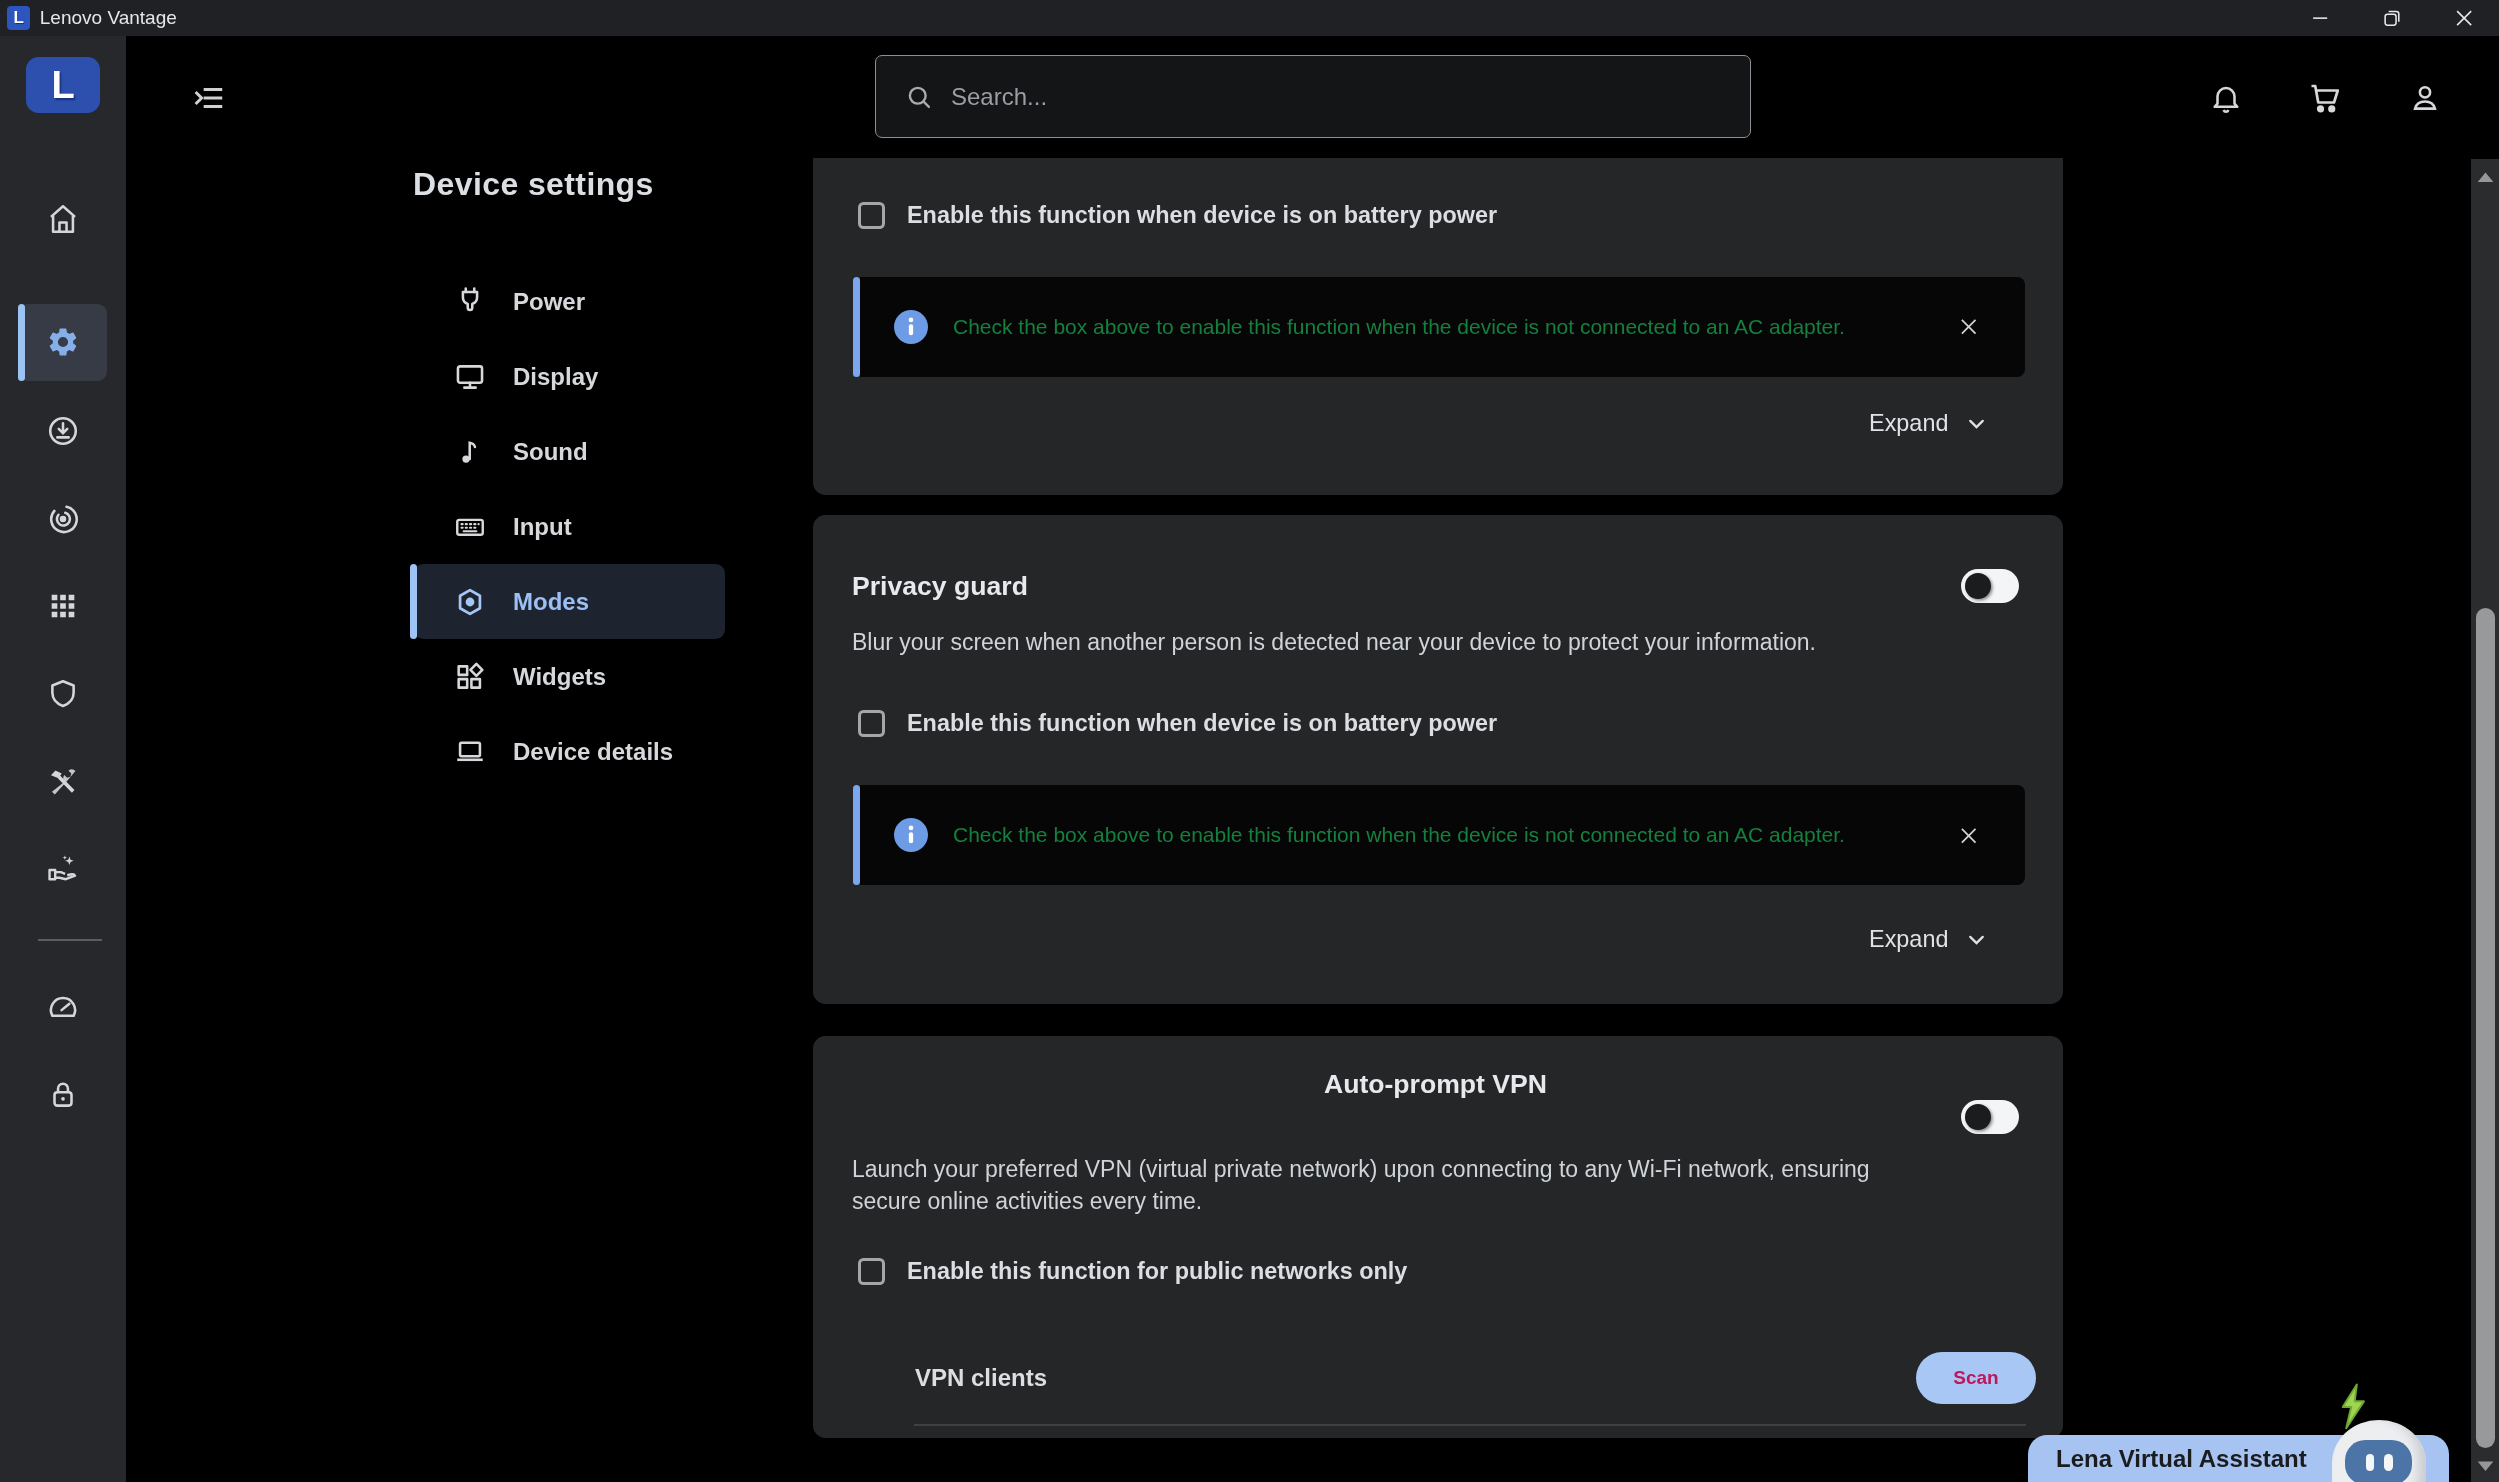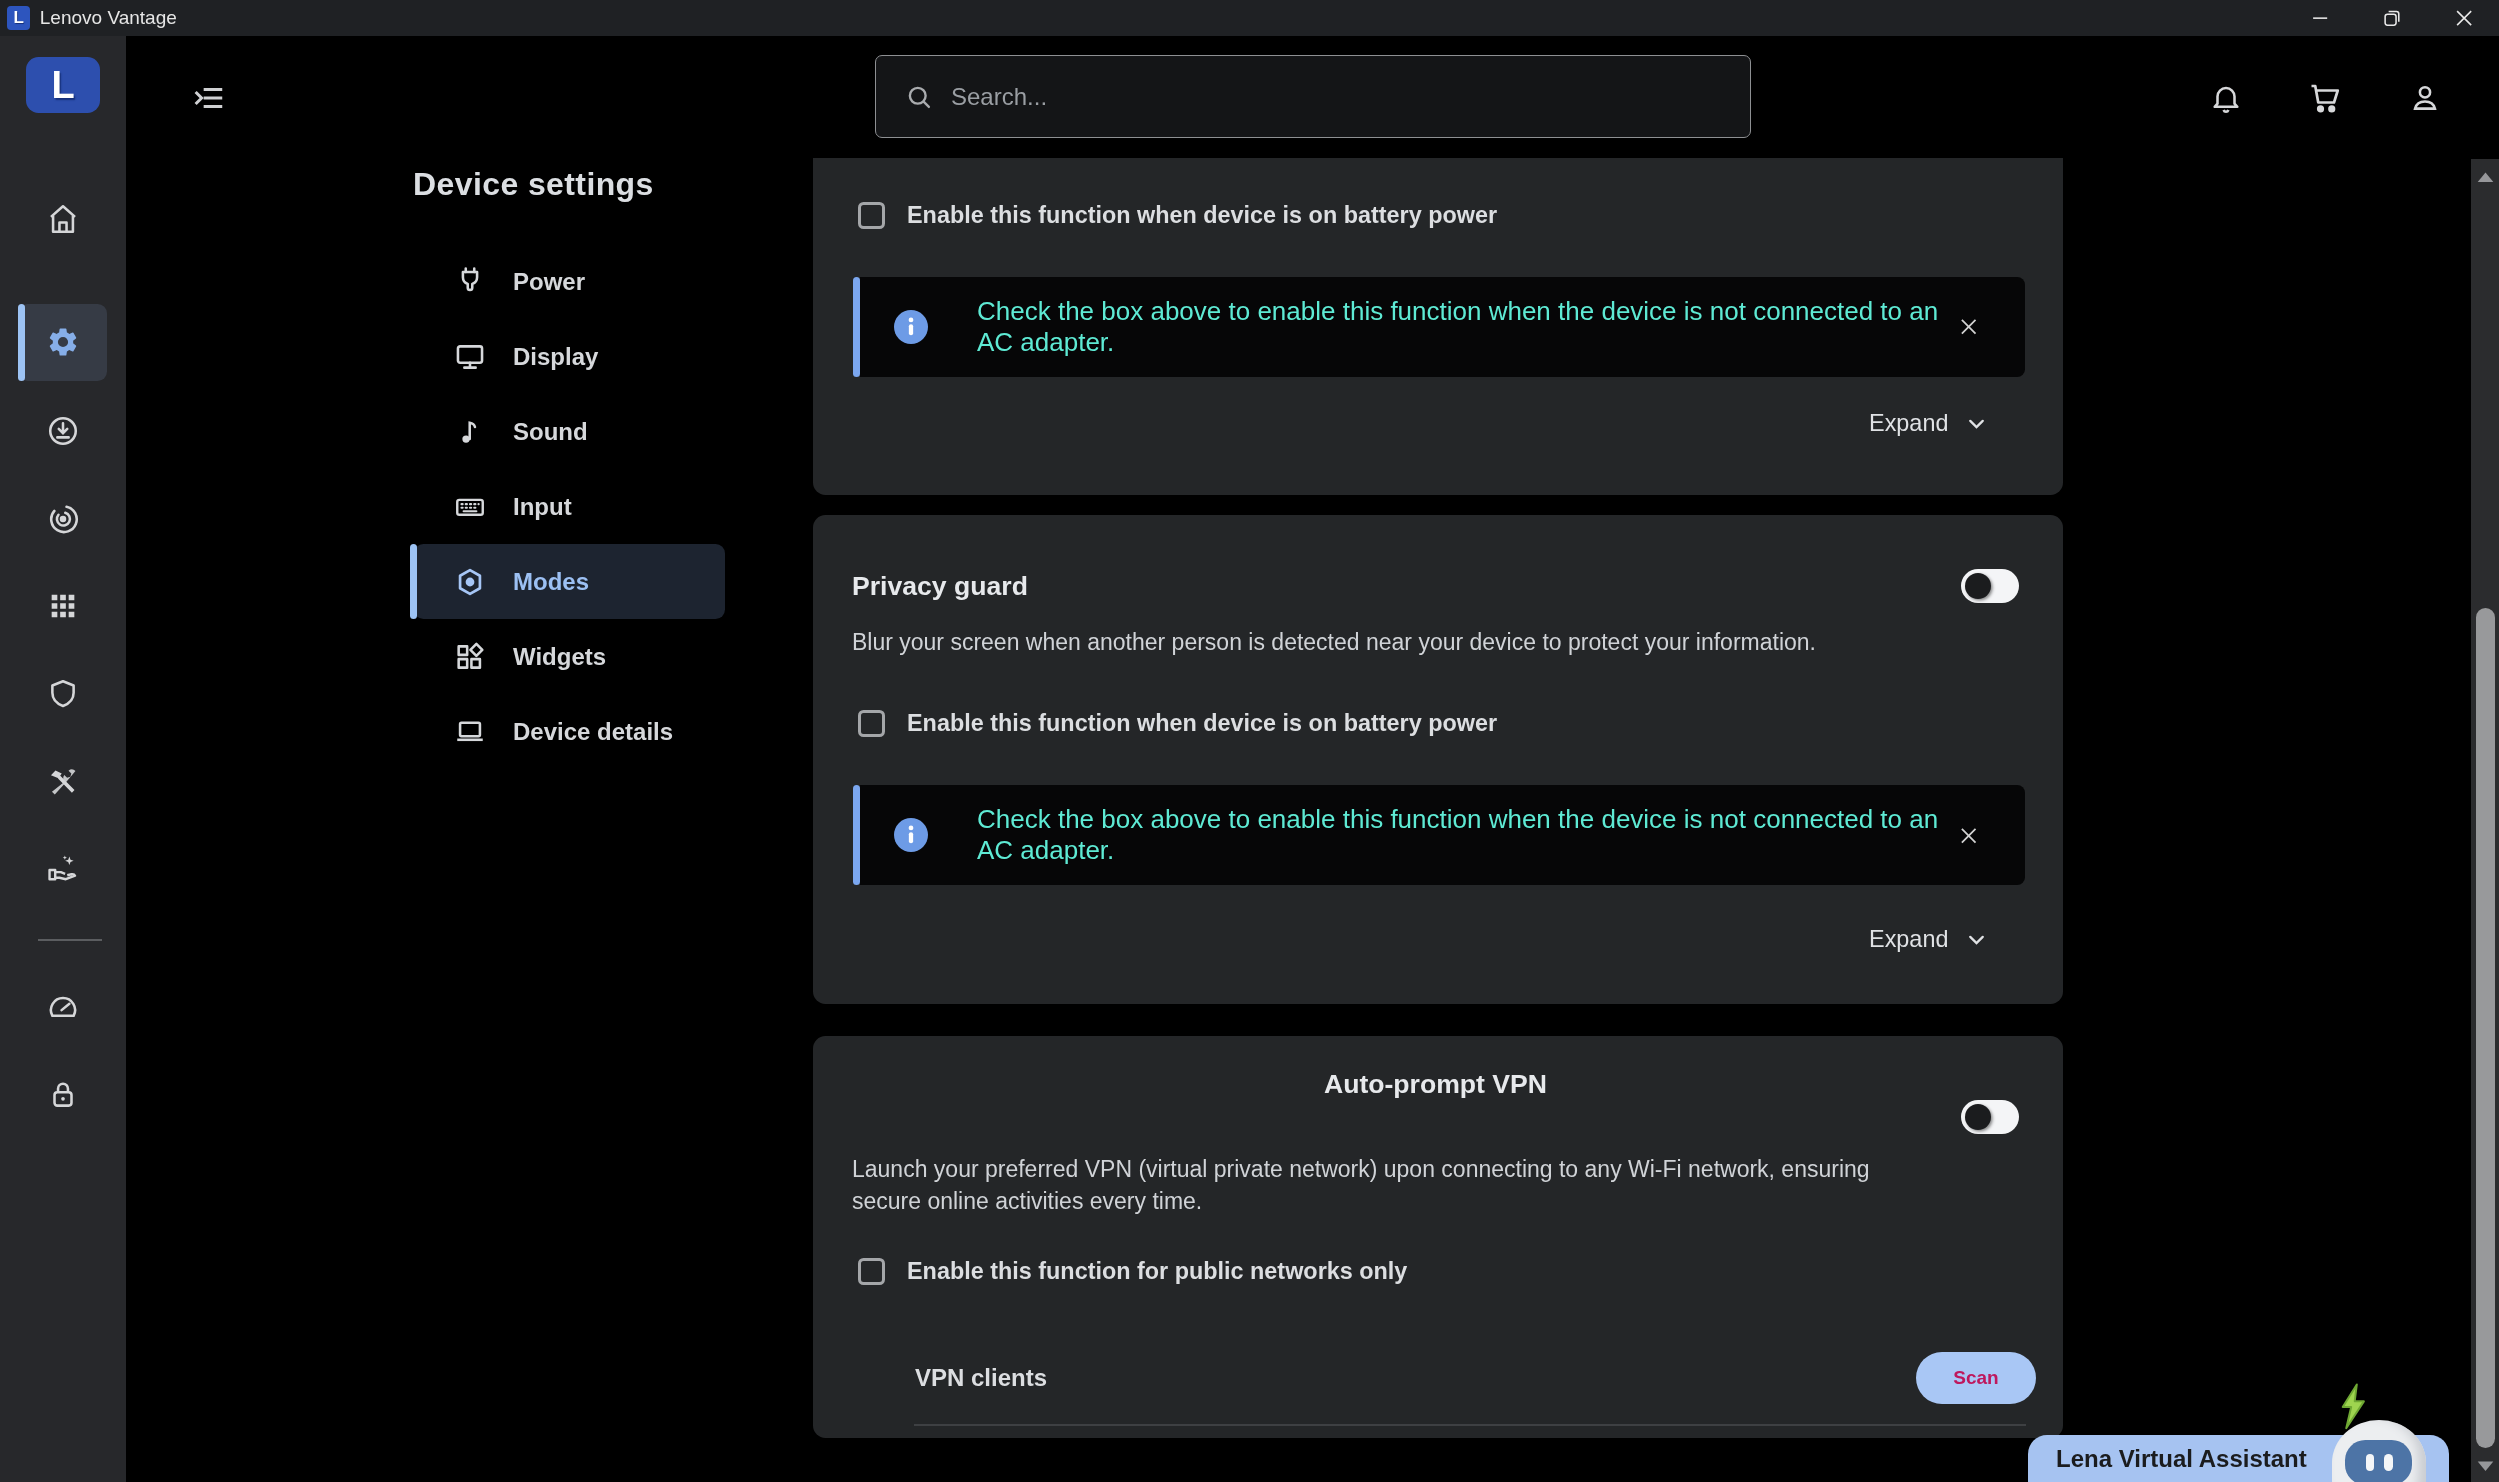--- a/index.html
+++ b/index.html
@@ -27,21 +27,21 @@
   
   .hamburger { position:absolute; left:190px; top:80px; width:36px; height:36px; color:#cfd0d2; display:flex; align-items:center; justify-content:center; }
   .searchbox { position:absolute; left:875px; top:55px; width:876px; height:83px; background:#141517; border:1.6px solid #8e9093; border-radius:7px; display:flex; align-items:center; }
   .searchbox svg { width:30px; height:30px; margin-left:28px; color:#a9abae; flex:none; }
   .searchbox input { flex:1; background:transparent; border:none; outline:none; color:#d8d8d8; font-size:24px; margin-left:17px; font-family:inherit; }
   .searchbox input::placeholder { color:#9a9ea3; }
   .hdr-icon { position:absolute; top:79px; width:38px; height:38px; color:#d6d7d9; display:flex; align-items:center; justify-content:center; }
 
   
   .panel-title { position:absolute; left:413px; top:166px; color:#dbdee2; font-size:32px; font-weight:bold; letter-spacing:0.4px; }
-  .menu { position:absolute; left:414px; top:244px; width:311px; }
+  .menu { position:absolute; left:414px; top:264px; width:311px; }
   .menu-row { position:relative; width:311px; height:75px; display:flex; align-items:center; color:#d6d8db; }
   .menu-row .mi { width:34px; height:34px; margin-left:39px; flex:none; }
   .menu-row .ml { margin-left:26px; font-size:24px; font-weight:600; }
   .menu-row.selected { background:#1d2430; border-radius:9.4px; }
   .menu-row.selected .ml { color:#9cc0f3; }
   .menu-row.selected .mi { color:#a6c6f6; }
   .menu-sel-bar { position:absolute; left:-3.9px; top:0; width:7px; height:75px; background:#9dc3f4; border-radius:4.7px; }
 
   
   .card { position:absolute; left:813px; width:1250px; background:#242628; border-radius:12.5px; }
@@ -57,21 +57,21 @@
   .card-desc { color:#d0d3d7; font-size:23px; line-height:32px; padding:0 39px; }
 
   .chk-row { display:flex; align-items:center; padding-left:45px; }
   .chk-box { width:27px; height:27px; border:3.1px solid #a4a6a9; border-radius:5.5px; background:transparent; flex:none; }
   .chk-label { margin-left:22px; color:#dcdee1; font-size:23.4px; font-weight:600; }
 
   .banner-wrap { margin:0 38px 0 40px; display:flex; }
   .banner-bar { width:7px; border-radius:4.7px; background:#7ba7f0; flex:none; }
   .banner { flex:1; background:#060607; border-radius:0 7.8px 7.8px 0; height:100px; display:flex; align-items:center; padding:0 41px 0 34px; }
   .info-ico { width:34px; height:34px; border-radius:50%; background:#6d9be6; color:#fff; display:flex; align-items:center; justify-content:center; flex:none; }
-  .banner-text { margin-left:49px; color:#5eead4; font-size:26px; flex:1; }
+  .banner-text { margin-left:25px; color:#15803d; font-size:21px; flex:1; }
   .banner-x { width:31px; height:31px; color:#d2d2d2; display:flex; align-items:center; justify-content:center; flex:none; }
 
   .expand-row { display:flex; align-items:center; justify-content:flex-end; padding-right:74px; color:#e0e2e5; font-size:23.4px; }
   .expand-row svg { margin-left:15.6px; }
 
   .vpn-row { display:flex; align-items:center; padding:0 27px 0 102px; }
   .vpn-label { color:#dcdee1; font-size:24px; font-weight:600; }
   .scan-btn { margin-left:auto; width:120px; height:52px; border-radius:26.6px; border:none; background:#a9c7f5; color:#be185d; font-size:19px; font-weight:600; font-family:inherit; }
   .vpn-divider { margin:20.3px 37px 0 101px; height:1.6px; background:#3e4043; }
 

